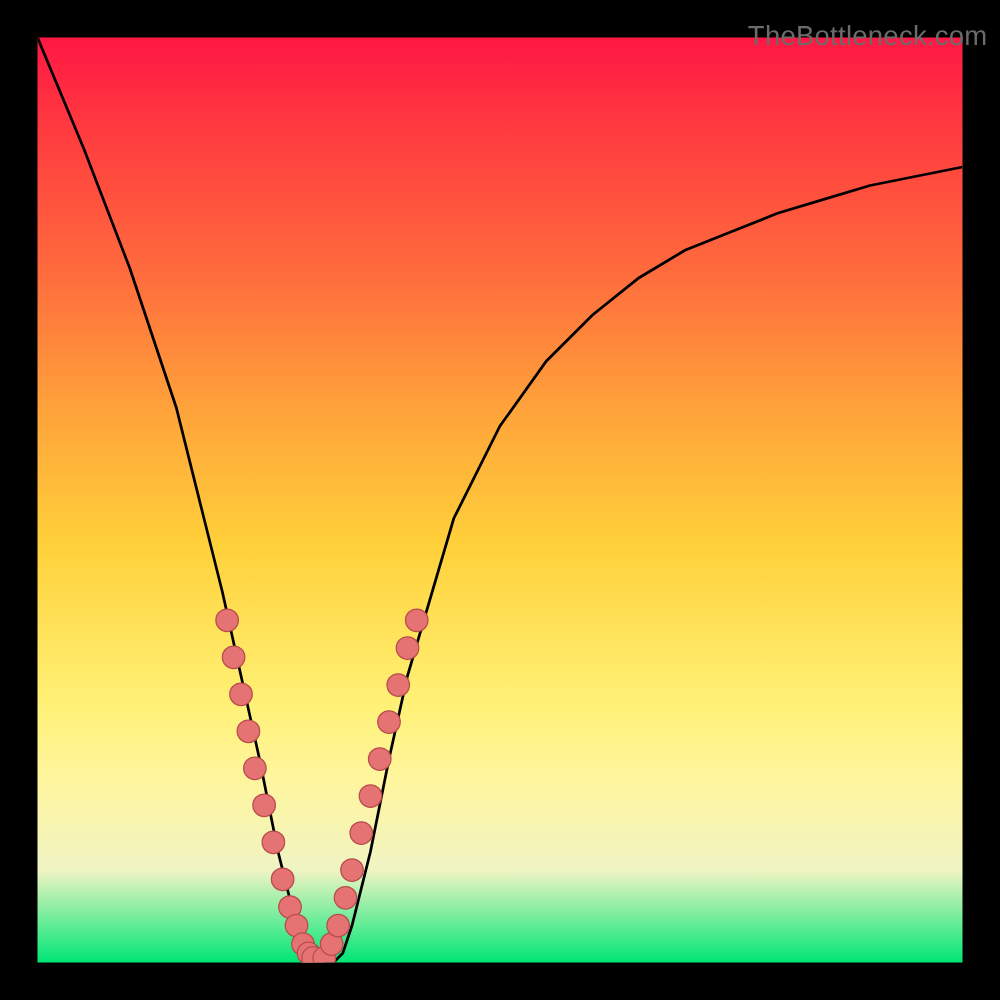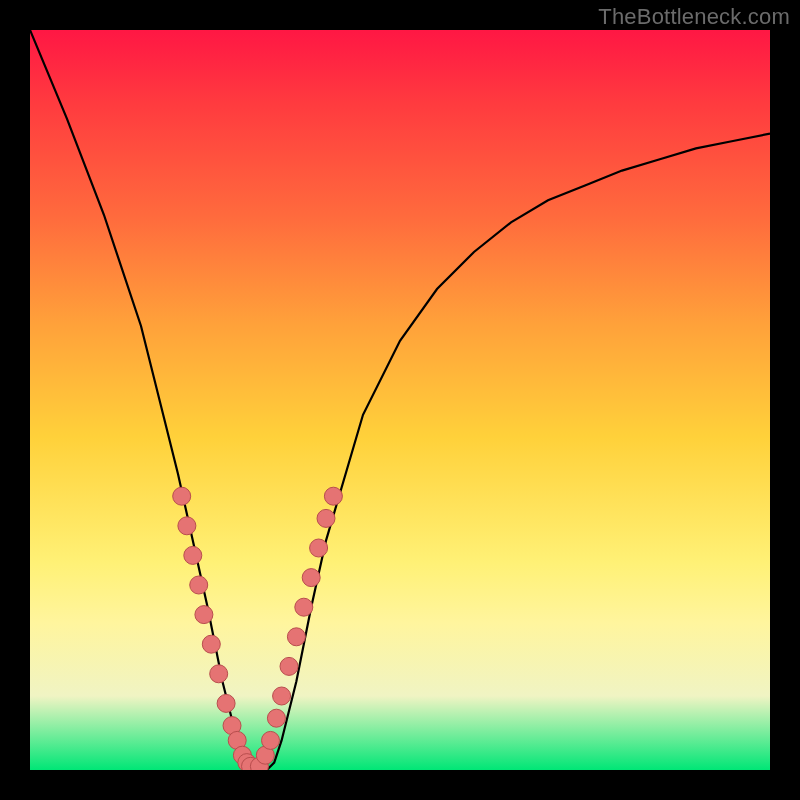--- a/index.html
+++ b/index.html
@@ -24,21 +24,21 @@
       #ffa23a 40%,
       #ffd13a 55%,
       #fff176 72%,
       #fff59d 80%,
       #f0f4c3 90%,
       #00e676 100%
     );
   }
   .watermark {
     position: absolute;
-    top: 4px;
+    top: 16px;
     right: 10px;
     color: #6b6b6b;
     font-size: 22px;
     font-weight: 500;
     letter-spacing: 0.2px;
     z-index: 10;
   }
   svg.curve {
     position: absolute;
     left: 0;

